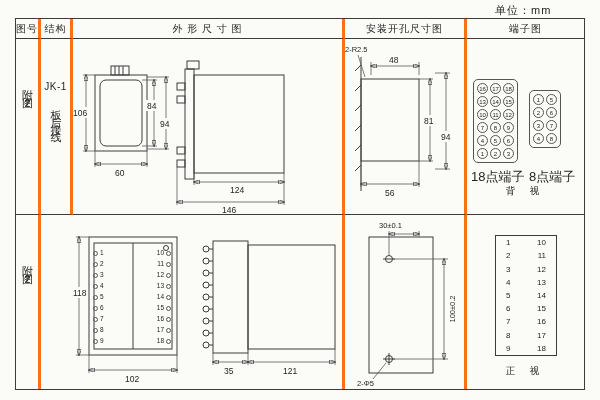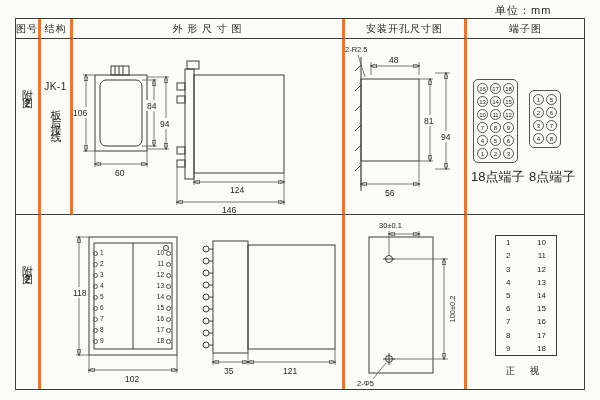--- a/index.html
+++ b/index.html
@@ -212,20 +212,21 @@
             <span class="tcircle">3</span>
             <span class="tcircle">7</span>
           </div>
           <div class="g-row">
             <span class="tcircle">4</span>
             <span class="tcircle">8</span>
           </div>
         </div>
       <div class="tlabel" style="left:4px;top:129px">18点端子</div>
       <div class="tlabel" style="left:62px;top:129px">8点端子</div>
+      <div class="viewlabel" style="top:146px">背 视</div>
     </div>
   </div>
 
   <div class="cell figcell last-row" style="left:0;top:196px;width:25px;height:174px">
     <div class="vtext">附图2</div>
   </div>
 
 
   <div class="cell last-row" style="left:57px;top:196px;width:272px;height:174px">
     <div class="draw">

